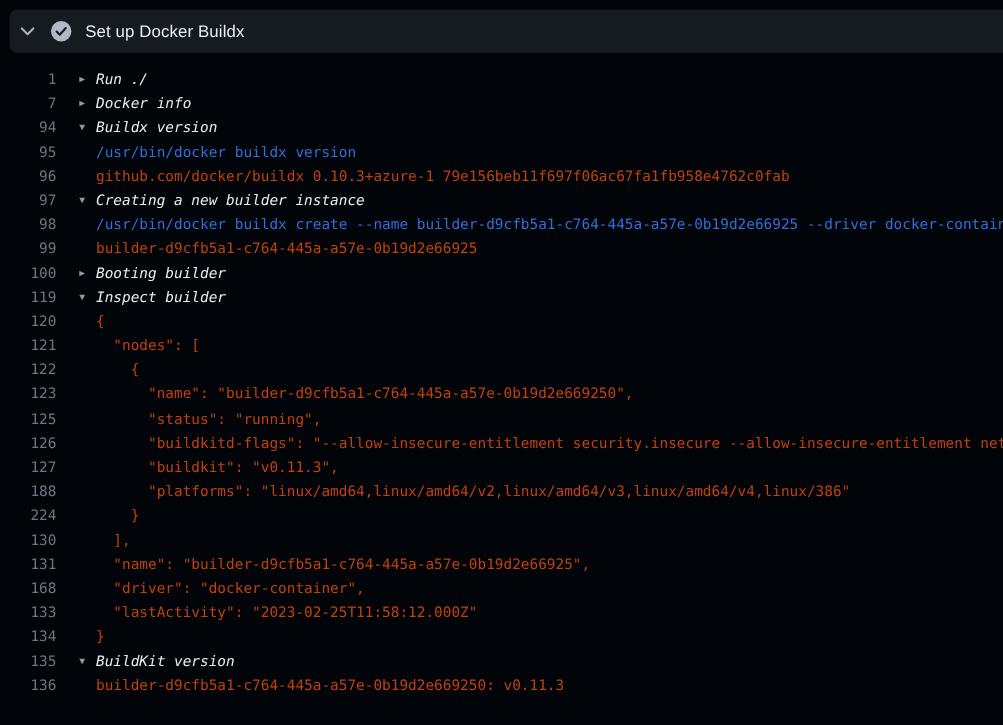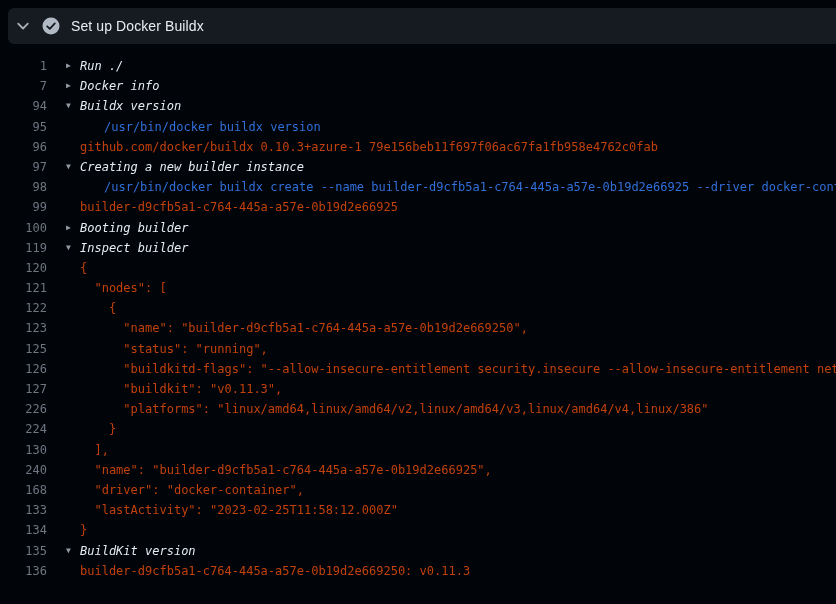--- a/index.html
+++ b/index.html
@@ -52,21 +52,21 @@
     flex: none;
     width: 33px;
     box-sizing: border-box;
     padding-left: 19px;
     color: #9198a1;
     font-size: 8px;
   }
   .text { flex: none; color: #c2410c; }
   .row.group-collapsed .text,
   .row.group-expanded .text { color: #e6edf3; font-style: italic; }
-  .row.command .text { color: #316fd9; margin-left: 24px; }
+  .row.command .text { color: #316fd9; }
 </style>
 </head>
 <body>
 
 <div class="viewer">
 
   <div class="step-header">
     <span class="icon">
       <svg width="16" height="16" viewBox="0 0 16 16">
         <path d="M3.2 5.7 L8 10.5 L12.8 5.7" fill="none" stroke="#a8b1bb" stroke-width="1.8" stroke-linecap="round" stroke-linejoin="round"></path>
@@ -92,24 +92,24 @@
       <div class="row output"><span class="num">99</span><span class="toggle"></span><span class="text">builder-d9cfb5a1-c764-445a-a57e-0b19d2e66925</span></div>
       <div class="row group-collapsed"><span class="num">100</span><span class="toggle">▶</span><span class="text">Booting builder</span></div>
       <div class="row group-expanded"><span class="num">119</span><span class="toggle">▼</span><span class="text">Inspect builder</span></div>
       <div class="row output"><span class="num">120</span><span class="toggle"></span><span class="text">{</span></div>
       <div class="row output"><span class="num">121</span><span class="toggle"></span><span class="text">  "nodes": [</span></div>
       <div class="row output"><span class="num">122</span><span class="toggle"></span><span class="text">    {</span></div>
       <div class="row output"><span class="num">123</span><span class="toggle"></span><span class="text">      "name": "builder-d9cfb5a1-c764-445a-a57e-0b19d2e669250",</span></div>
       <div class="row output"><span class="num">125</span><span class="toggle"></span><span class="text">      "status": "running",</span></div>
       <div class="row output"><span class="num">126</span><span class="toggle"></span><span class="text">      "buildkitd-flags": "--allow-insecure-entitlement security.insecure --allow-insecure-entitlement network</span></div>
       <div class="row output"><span class="num">127</span><span class="toggle"></span><span class="text">      "buildkit": "v0.11.3",</span></div>
-      <div class="row output"><span class="num">226</span><span class="toggle"></span><span class="text">      "platforms": "linux/amd64,linux/amd64/v2,linux/amd64/v3,linux/amd64/v4,linux/386"</span></div>
+      <div class="row output"><span class="num">188</span><span class="toggle"></span><span class="text">      "platforms": "linux/amd64,linux/amd64/v2,linux/amd64/v3,linux/amd64/v4,linux/386"</span></div>
       <div class="row output"><span class="num">224</span><span class="toggle"></span><span class="text">    }</span></div>
       <div class="row output"><span class="num">130</span><span class="toggle"></span><span class="text">  ],</span></div>
-      <div class="row output"><span class="num">240</span><span class="toggle"></span><span class="text">  "name": "builder-d9cfb5a1-c764-445a-a57e-0b19d2e66925",</span></div>
+      <div class="row output"><span class="num">131</span><span class="toggle"></span><span class="text">  "name": "builder-d9cfb5a1-c764-445a-a57e-0b19d2e66925",</span></div>
       <div class="row output"><span class="num">168</span><span class="toggle"></span><span class="text">  "driver": "docker-container",</span></div>
       <div class="row output"><span class="num">133</span><span class="toggle"></span><span class="text">  "lastActivity": "2023-02-25T11:58:12.000Z"</span></div>
       <div class="row output"><span class="num">134</span><span class="toggle"></span><span class="text">}</span></div>
       <div class="row group-expanded"><span class="num">135</span><span class="toggle">▼</span><span class="text">BuildKit version</span></div>
       <div class="row output"><span class="num">136</span><span class="toggle"></span><span class="text">builder-d9cfb5a1-c764-445a-a57e-0b19d2e669250: v0.11.3</span></div>
     </div>
 
 </div>
 
 </body></html>

